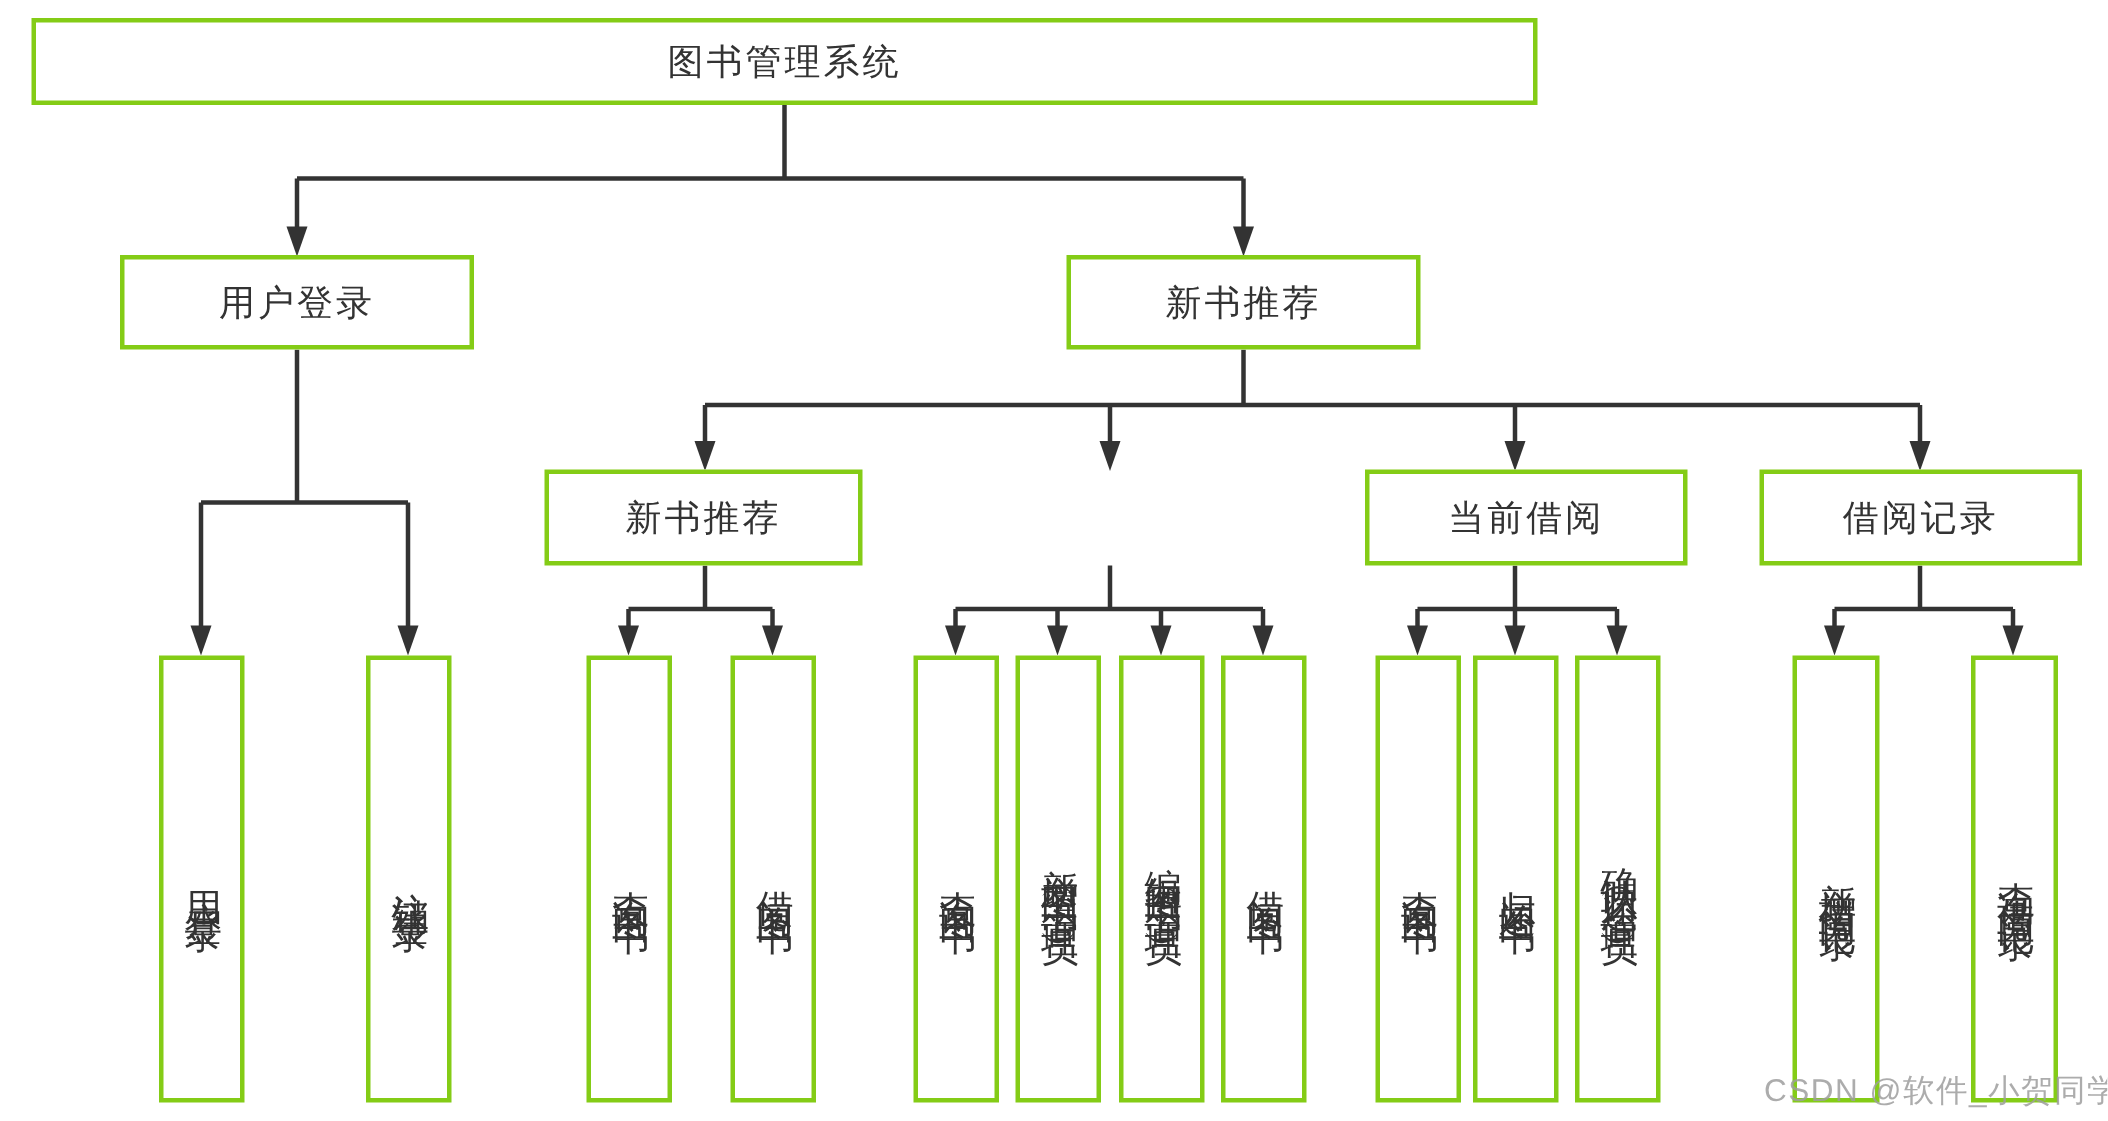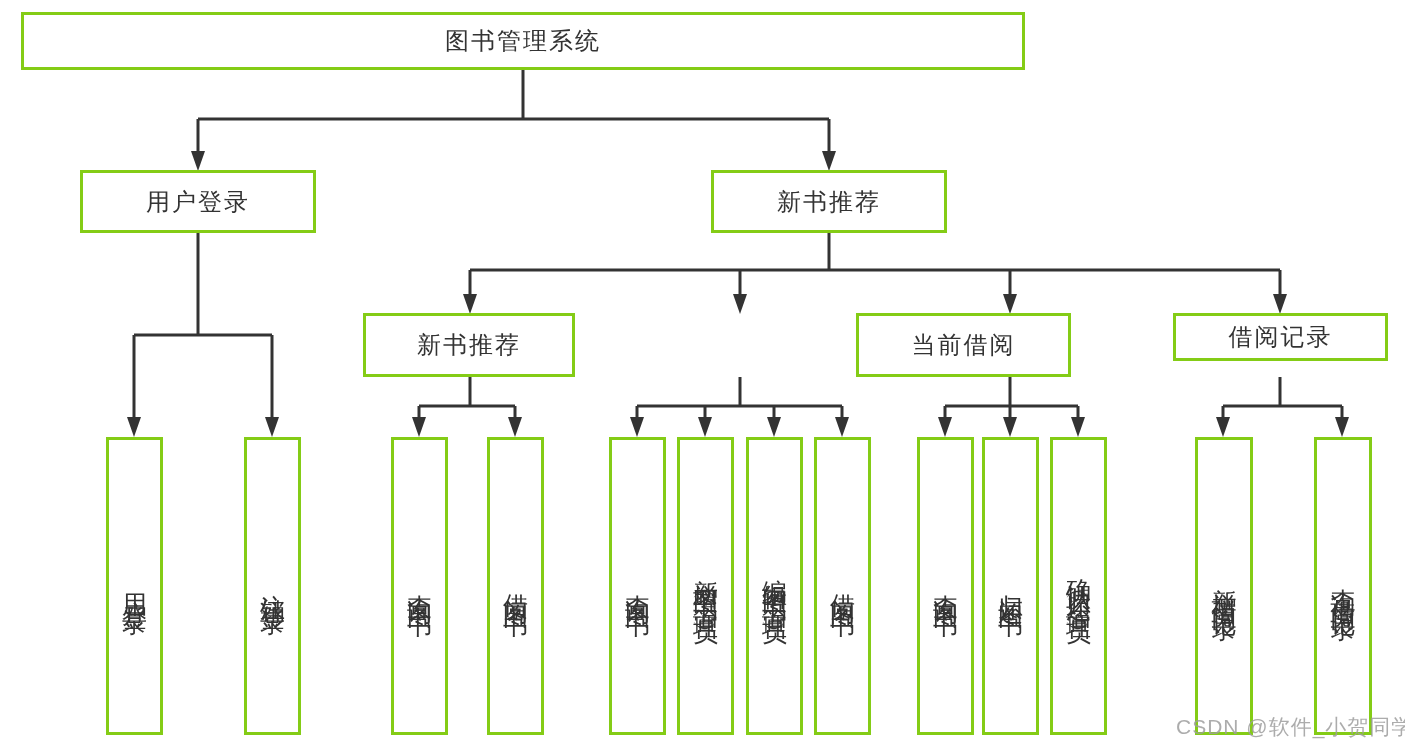--- a/index.html
+++ b/index.html
@@ -109,22 +109,22 @@
       <polygon points="1335,417 1349,417 1342,437"></polygon>
     </g>
   </svg>
 
   <div class="box hlabel" style="left:21px;top:12px;width:1004px;height:58px;">图书管理系统</div>
 
   <div class="box hlabel" style="left:80px;top:170px;width:236px;height:63px;">用户登录</div>
   <div class="box hlabel" style="left:711px;top:170px;width:236px;height:63px;">新书推荐</div>
 
   <div class="box hlabel" style="left:363px;top:313px;width:212px;height:64px;">新书推荐</div>
-  <div class="box hlabel" style="left:856px;top:313px;width:215px;height:64px;">当前借阅</div>
-  <div class="box hlabel" style="left:1173px;top:313px;width:215px;height:48px;">借阅记录</div>
+  <div class="box hlabel" style="left:910px;top:313px;width:215px;height:64px;">当前借阅</div>
+  <div class="box hlabel" style="left:1173px;top:313px;width:215px;height:64px;">借阅记录</div>
 
   <div class="box leaf" style="left:106px;top:437px;width:57px;height:298px;">用户登录</div>
   <div class="box leaf" style="left:244px;top:437px;width:57px;height:298px;">注销登录</div>
 
   <div class="box leaf" style="left:391px;top:437px;width:57px;height:298px;">查询图书</div>
   <div class="box leaf" style="left:487px;top:437px;width:57px;height:298px;">借阅图书</div>
 
   <div class="box leaf" style="left:609px;top:437px;width:57px;height:298px;">查询图书</div>
   <div class="box leaf" style="left:677px;top:437px;width:57px;height:298px;">新增图书（管理员）</div>
   <div class="box leaf" style="left:746px;top:437px;width:57px;height:298px;">编辑图书（管理员）</div>

